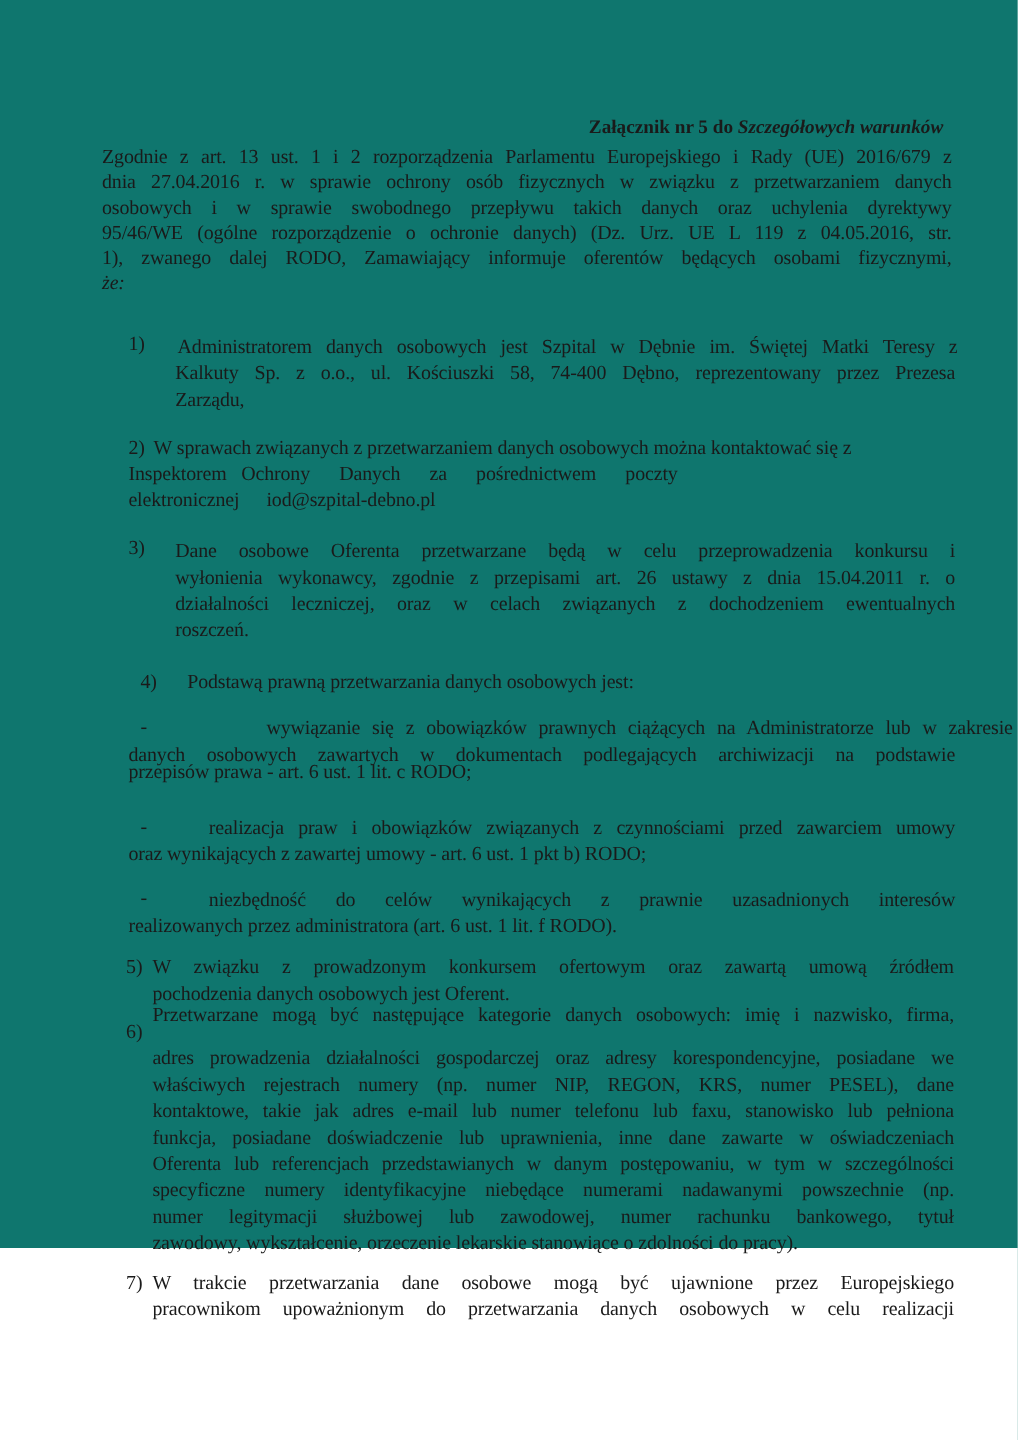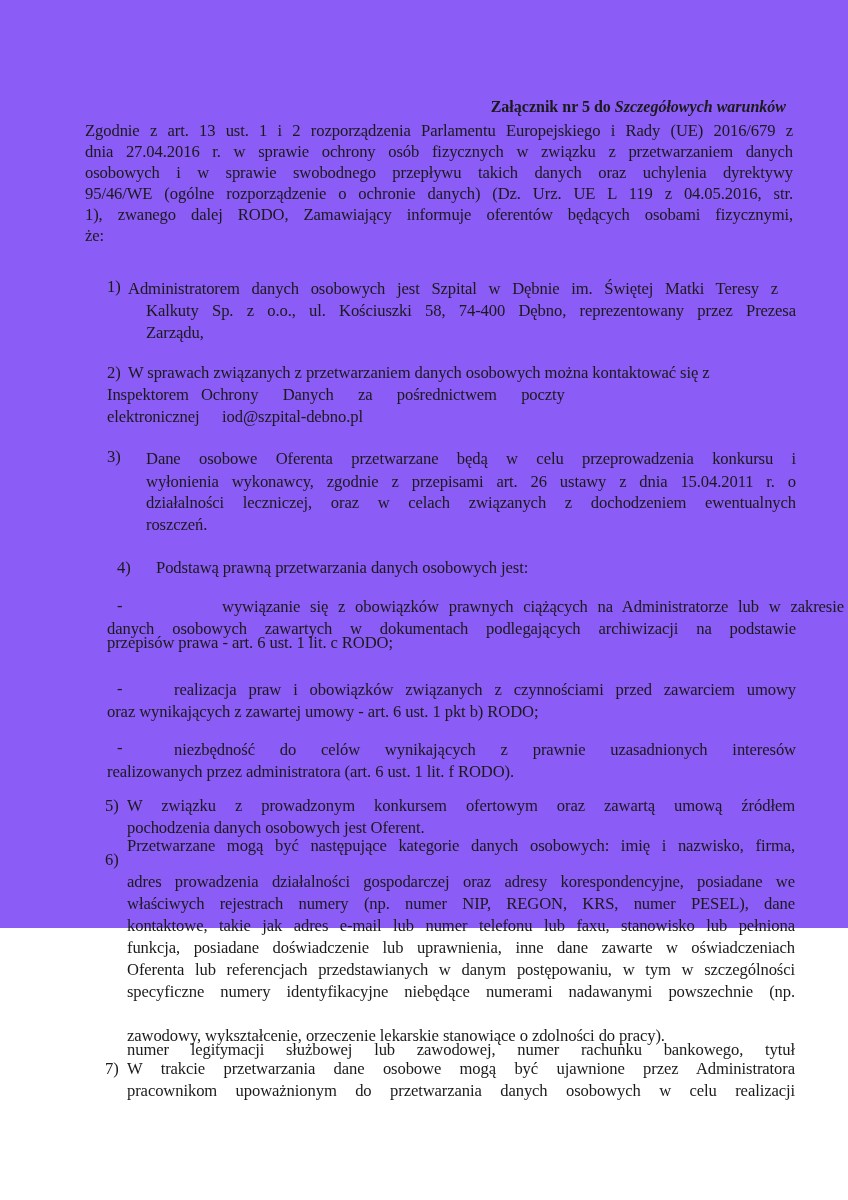--- a/index.html
+++ b/index.html
@@ -1,20 +1,20 @@
 <!DOCTYPE html>
 <html><head>
 <meta charset="utf-8">
 <style>
   html, body { margin: 0; padding: 0; background: #ffffff; }
   body {
     width: 848px; height: 1200px; overflow: hidden; position: relative;
     font-family: "Liberation Serif", serif; color: #1a1a1a;
   }
-  .page { position: absolute; left: 0; top: 0; width: 848px; height: 928px; background: #8b5cf6; }
+  .page { position: absolute; left: 0; top: 0; width: 848px; height: 1040px; background: #0f766e; }
   .heading {
     position: absolute; top: 98px; right: 62px;
     font-size: 16px; font-weight: bold; white-space: nowrap;
   }
   .heading i { font-style: italic; }
   .line {
     position: absolute; font-size: 16.6px; line-height: 20px;
     white-space: nowrap; letter-spacing: -0.1px;
   }
   .just { text-align: justify; text-align-last: justify; white-space: normal; }
@@ -27,26 +27,26 @@
 <div class="page">
 
   <div class="heading"><span>Załącznik nr 5 do </span><i>Szczegółowych warunków</i></div>
 
   <div>
     <div class="line just" style="left:85px;top:121px;width:708px;">Zgodnie z art. 13 ust. 1 i 2 rozporządzenia Parlamentu Europejskiego i Rady (UE) 2016/679 z</div>
     <div class="line just" style="left:85px;top:142px;width:708px;">dnia 27.04.2016 r. w sprawie ochrony osób fizycznych w związku z przetwarzaniem danych</div>
     <div class="line just" style="left:85px;top:163px;width:708px;">osobowych i w sprawie swobodnego przepływu takich danych oraz uchylenia dyrektywy</div>
     <div class="line just" style="left:85px;top:184px;width:708px;">95/46/WE (ogólne rozporządzenie o ochronie danych) (Dz. Urz. UE L 119 z 04.05.2016, str.</div>
     <div class="line just" style="left:85px;top:205px;width:708px;">1), zwanego dalej RODO, Zamawiający informuje oferentów będących osobami fizycznymi,</div>
-    <div class="line" style="left:85px;top:226px;">że:</div>
+    <div class="line" style="left:85px;top:226px;font-style:italic;">że:</div>
   </div>
 
   <div>
     <div class="num" style="left:107px;top:277px;">1)</div>
-    <div class="line just" style="left:128px;top:279px;width:650px;">Administratorem danych osobowych jest Szpital w Dębnie im. Świętej Matki Teresy z</div>
+    <div class="line just" style="left:148px;top:279px;width:650px;">Administratorem danych osobowych jest Szpital w Dębnie im. Świętej Matki Teresy z</div>
     <div class="line just" style="left:146px;top:301px;width:650px;">Kalkuty  Sp. z o.o., ul. Kościuszki 58, 74-400 Dębno, reprezentowany przez Prezesa</div>
     <div class="line" style="left:146px;top:323px;">Zarządu,</div>
   </div>
 
   <div>
     <div class="num" style="left:107px;top:363px;">2)</div>
     <div class="line" style="left:128px;top:363px;">W sprawach związanych z przetwarzaniem danych osobowych można kontaktować się z</div>
     <div class="line" style="left:107px;top:385px;white-space:pre;">Inspektorem   Ochrony      Danych      za      pośrednictwem      poczty</div>
     <div class="line" style="left:107px;top:407px;">elektronicznej</div>
     <a class="line bold" style="left:222px;top:407px;color:#1a1a1a;text-decoration:none;">iod@szpital-debno.pl</a>
@@ -92,23 +92,23 @@
 
   <div>
     <div class="num" style="left:105px;top:850px;">6)</div>
     <div class="line just" style="left:127px;top:836px;width:668px;">Przetwarzane mogą być następujące kategorie danych osobowych: imię i nazwisko, firma,</div>
     <div class="line just" style="left:127px;top:872px;width:668px;">adres prowadzenia działalności gospodarczej oraz adresy korespondencyjne, posiadane we</div>
     <div class="line just" style="left:127px;top:894px;width:668px;">właściwych rejestrach numery (np. numer NIP, REGON, KRS, numer PESEL), dane</div>
     <div class="line just" style="left:127px;top:916px;width:668px;">kontaktowe, takie jak adres e-mail lub numer telefonu lub faxu, stanowisko lub pełniona</div>
     <div class="line just" style="left:127px;top:938px;width:668px;">funkcja, posiadane doświadczenie lub uprawnienia, inne dane zawarte w oświadczeniach</div>
     <div class="line just" style="left:127px;top:960px;width:668px;">Oferenta lub referencjach przedstawianych w danym postępowaniu, w tym w szczególności</div>
     <div class="line just" style="left:127px;top:982px;width:668px;">specyficzne numery identyfikacyjne niebędące numerami nadawanymi powszechnie (np.</div>
-    <div class="line just" style="left:127px;top:1040px;width:668px;">numer legitymacji służbowej lub zawodowej, numer rachunku bankowego, tytuł</div>
+    <div class="line just" style="left:127px;top:1004px;width:668px;">numer legitymacji służbowej lub zawodowej, numer rachunku bankowego, tytuł</div>
     <div class="line" style="left:127px;top:1026px;">zawodowy, wykształcenie, orzeczenie lekarskie stanowiące o zdolności do pracy).</div>
   </div>
 
   <div>
     <div class="num" style="left:105px;top:1059px;">7)</div>
-    <div class="line just" style="left:127px;top:1059px;width:668px;">W trakcie przetwarzania dane osobowe mogą być ujawnione przez Administratora</div>
+    <div class="line just" style="left:127px;top:1059px;width:668px;">W trakcie przetwarzania dane osobowe mogą być ujawnione przez Europejskiego</div>
     <div class="line just" style="left:127px;top:1081px;width:668px;">pracownikom upoważnionym do przetwarzania danych osobowych w celu realizacji</div>
   </div>
 
 </div>
 
 </body></html>

